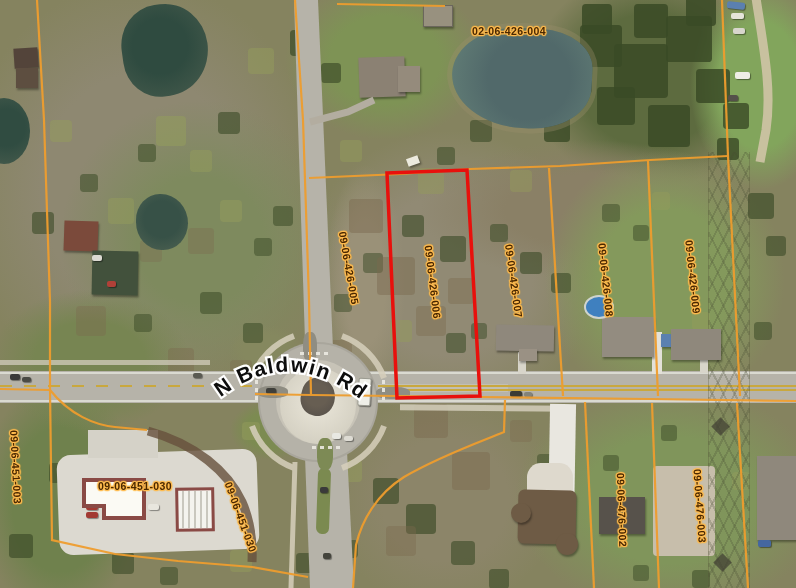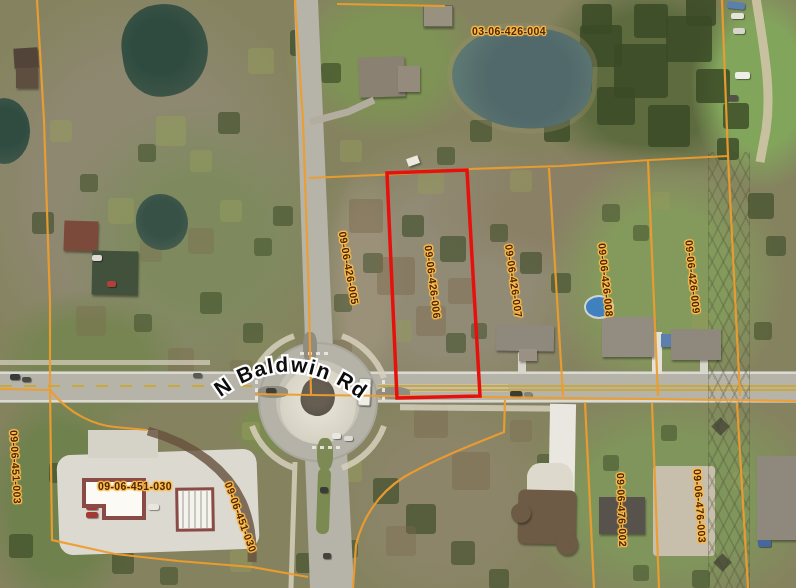--- a/index.html
+++ b/index.html
@@ -208,21 +208,21 @@
     <polygon points="387,173 467,170 480,396 397,398" fill="none" stroke="#e8100c" stroke-width="3.5"></polygon>
 
     <defs>
         <path id="roadArc" d="M215,402 Q293,336 378,414"></path>
       </defs>
     <text font-family="Liberation Sans, sans-serif" font-size="21" font-weight="bold" fill="#0d0d0d" stroke="#ffffff" stroke-width="4.5" paint-order="stroke" letter-spacing="1.5">
       <textPath href="#roadArc" startOffset="4%">N Baldwin Rd</textPath>
     </text>
   </svg>
 
-  <div class="plabel" style="left:509px;top:31px;transform:translate(-50%,-50%);">03-06-426-004</div>
+  <div class="plabel" style="left:509px;top:31px;transform:translate(-50%,-50%);">02-06-426-004</div>
   <div class="plabel" style="left:349px;top:268px;transform:translate(-50%,-50%) rotate(80deg);">09-06-426-005</div>
   <div class="plabel" style="left:433px;top:282px;transform:translate(-50%,-50%) rotate(83deg);">09-06-426-006</div>
   <div class="plabel" style="left:514px;top:281px;transform:translate(-50%,-50%) rotate(82deg);">09-06-426-007</div>
   <div class="plabel" style="left:606px;top:280px;transform:translate(-50%,-50%) rotate(84deg);">09-06-426-008</div>
   <div class="plabel" style="left:693px;top:277px;transform:translate(-50%,-50%) rotate(84deg);">09-06-426-009</div>
   <div class="plabel" style="left:16px;top:467px;transform:translate(-50%,-50%) rotate(87deg);">09-06-451-003</div>
   <div class="plabel" style="left:135px;top:486px;transform:translate(-50%,-50%);">09-06-451-030</div>
   <div class="plabel" style="left:241px;top:517px;transform:translate(-50%,-50%) rotate(70deg);">09-06-451-030</div>
   <div class="plabel" style="left:622px;top:510px;transform:translate(-50%,-50%) rotate(88deg);">09-06-476-002</div>
   <div class="plabel" style="left:700px;top:506px;transform:translate(-50%,-50%) rotate(86deg);">09-06-476-003</div>

